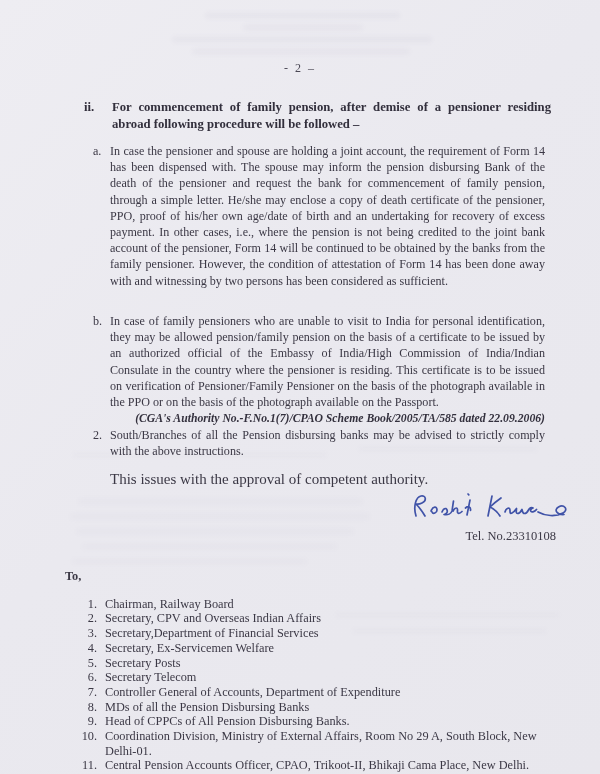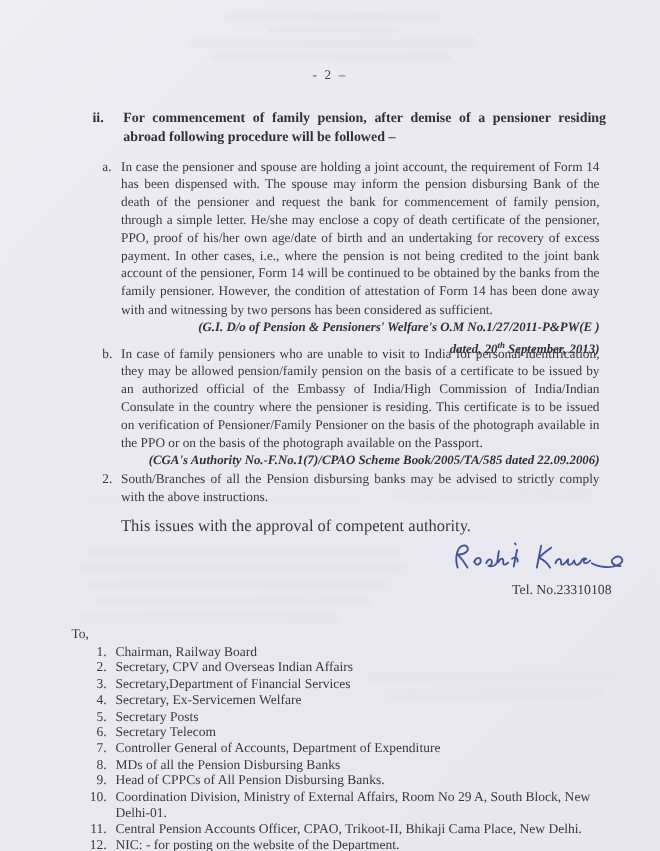--- a/index.html
+++ b/index.html
@@ -23,21 +23,21 @@
   #item-2{top:427px;}
   .citation{font-weight:bold;font-style:italic;text-align:right;font-size:11.7px;line-height:16.5px;color:#33303d;margin-top:1px;}
   .citation sup{font-size:8px;}
   #approval{position:absolute;top:471px;left:110px;font-size:15px;}
   #sig{position:absolute;top:487px;right:44px;text-align:right;font-size:12.5px;line-height:14.8px;}
   #sig .hand{display:block;margin-left:auto;margin-right:-30px;}
   #sig .name,#sig .title{font-weight:bold;color:#322f3c;}
   #sig .tel{font-weight:normal;text-align:right;}
   .sr-only{position:absolute;width:1px;height:1px;overflow:hidden;clip:rect(0 0 0 0);white-space:nowrap;}
   #dist{position:absolute;top:569px;left:65px;right:40px;font-size:12.3px;line-height:14.7px;}
-  #dist .to{margin-bottom:1px;}
+  #dist .to{margin-bottom:13px;font-weight:bold;}
   #dist ol{list-style:none;margin:0;padding:0;}
   #dist li{display:flex;}
   #dist .num{width:32px;flex:none;text-align:right;padding-right:8px;}
   #dist .txt{flex:1;}
 </style>
 </head>
 <body>
 
 <div class="paper">
 
@@ -62,24 +62,20 @@
 
   <div id="sec-ii" class="flexrow">
     <span class="marker">ii.</span>
     <span class="txt">For commencement of family pension, after demise of a pensioner residing abroad following procedure will be followed –</span>
   </div>
 
   <div id="item-a" class="sub flexrow">
     <span class="marker">a.</span>
     <span class="body">
       <span>In case the pensioner and spouse are holding a joint account, the requirement of Form 14 has been dispensed with.  The spouse may inform the pension disbursing Bank of the death of the pensioner and request the bank for commencement of family pension, through a simple letter.  He/she may enclose a copy of death certificate of the pensioner, PPO, proof of his/her own age/date of birth and an undertaking for recovery of excess payment.  In other cases, i.e., where the pension is not being credited to the joint bank account of the pensioner, Form 14 will be continued to be obtained by the banks from the family pensioner.  However, the condition of attestation of Form 14 has been done away with and witnessing by two persons has been considered as sufficient.</span>
-      <span class="citation" style="display:block">
-        <span style="display:block">(G.I. D/o of Pension &amp; Pensioners' Welfare's O.M No.1/27/2011-P&amp;PW(E )</span>
-        <span style="display:block"><span>dated,  20</span><sup>th</sup><span> September, 2013)</span></span>
-      </span>
     </span>
   </div>
 
   <div id="item-b" class="sub flexrow">
     <span class="marker">b.</span>
     <span class="body">
       <span>In case of family pensioners who are unable to visit to India for personal identification, they may be allowed pension/family pension on the basis of a certificate to be issued by an authorized official of the Embassy of India/High Commission of India/Indian Consulate in the country where the pensioner is residing.  This certificate is to be issued on verification of Pensioner/Family Pensioner on the basis of the photograph available in the PPO or on the basis of the photograph available on the Passport.</span>
       <span class="citation" style="display:block">(CGA's Authority No.-F.No.1(7)/CPAO Scheme Book/2005/TA/585 dated 22.09.2006)</span>
     </span>
   </div>

